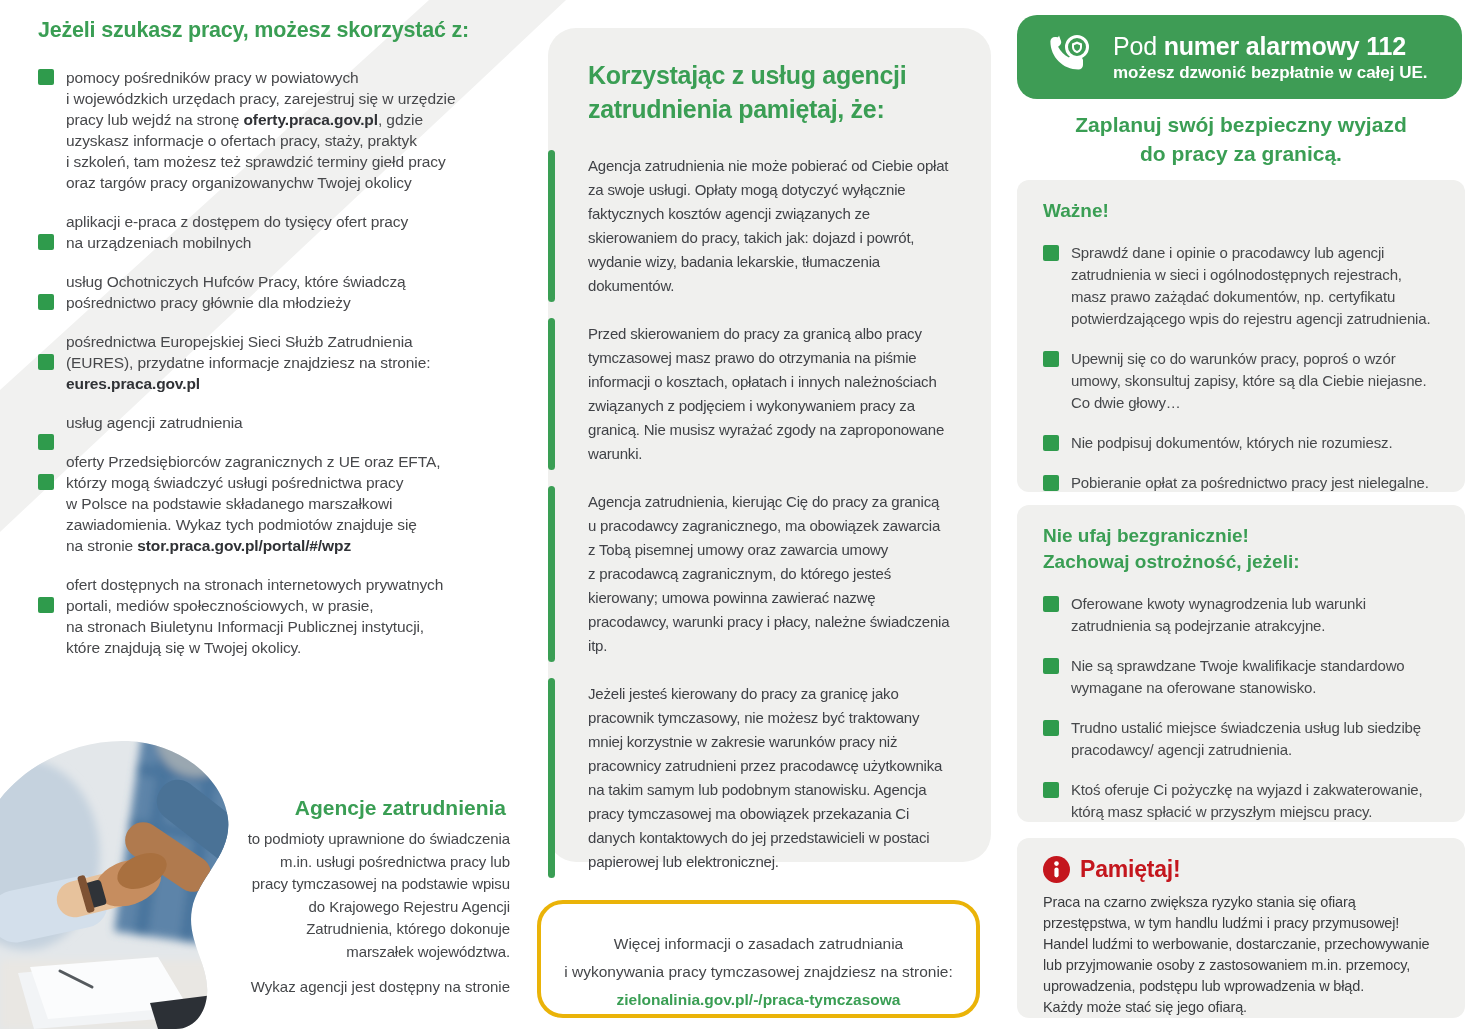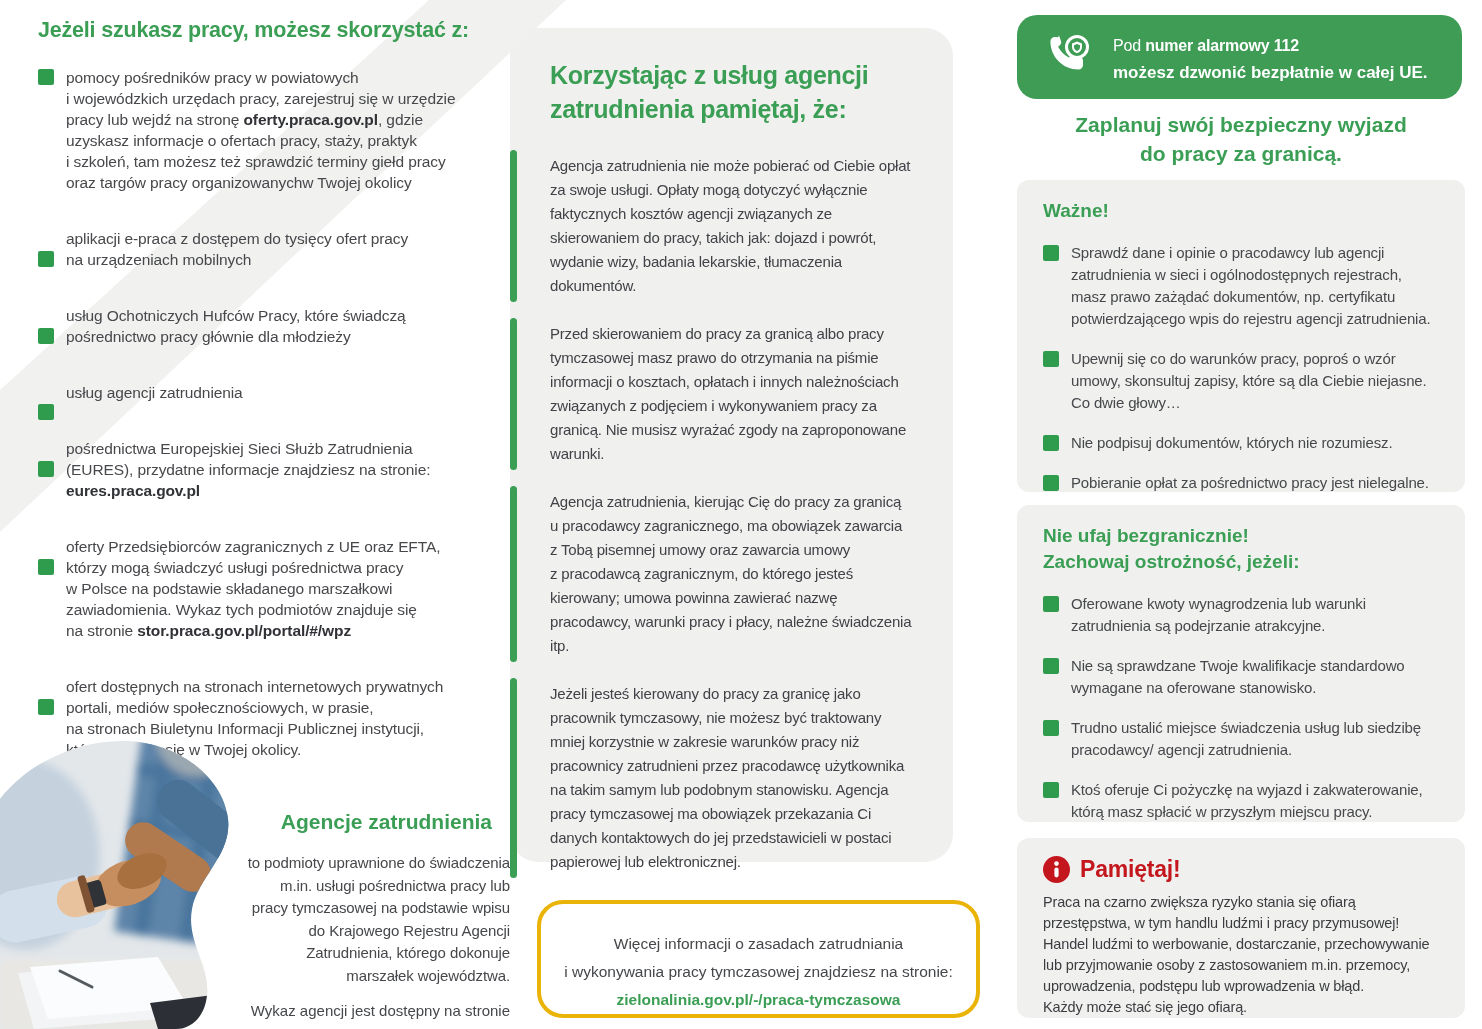--- a/index.html
+++ b/index.html
@@ -7,52 +7,52 @@
        font-family:"Liberation Sans","DejaVu Sans",sans-serif;color:#45474a;}
   .pl{white-space:pre-line;}
   
   .band{position:absolute;inset:0;background:#f1f1f0;
         clip-path:polygon(429px 0,566px 0,0 532px,0 390px);}
   
   .col-left{position:absolute;left:38px;top:18px;width:474px;}
   .col-left h1{margin:0;font-size:21.5px;font-weight:800;color:#3a9e54;letter-spacing:-0.2px;}
   .jlist{margin-top:24px;}
   .item{position:relative;padding-left:28px;font-size:15.5px;line-height:21px;
-        letter-spacing:-0.1px;color:#47484b;margin-top:35px;}
+        letter-spacing:-0.1px;color:#47484b;margin-top:18px;}
   .item:first-child{margin-top:0;}
   .sq{position:absolute;left:0;width:16px;height:16px;background:#2f9b4c;border-radius:2px;}
   .off1 .sq{top:2px;} .off2 .sq{top:23px;} .off5 .sq{top:22px;}
   .durl{font-weight:700;color:#303236;}
   
   .photo{position:absolute;left:0;top:735px;width:300px;height:294px;}
   
   .agency{position:absolute;left:232px;top:792px;width:278px;text-align:right;}
-  .agency h2{margin:18px;font-size:21px;font-weight:800;color:#3a9e54;}
+  .agency h2{margin:4px;font-size:21px;font-weight:800;color:#3a9e54;}
   .agency .abody{margin-top:8px;font-size:15px;line-height:22.5px;letter-spacing:-0.1px;}
   .agency .anote{margin-top:13px;font-size:15px;line-height:22px;}
   .aglink{font-size:15px;font-weight:700;color:#3a9e54;margin-top:48px;}
   
-  .mid{position:absolute;left:510px;top:28px;width:443px;height:834px;background:#f0f0ee;
+  .mid{position:absolute;left:548px;top:28px;width:443px;height:834px;background:#f0f0ee;
        border-radius:28px;box-sizing:border-box;padding:30px 26px 0 40px;}
   .mid h2{margin:0;font-size:25px;line-height:34px;font-weight:800;color:#3a9e54;letter-spacing:-0.3px;}
   .para{position:relative;margin-top:24px;font-size:15px;line-height:24px;
         letter-spacing:-0.2px;color:#404247;}
   .para .bar{position:absolute;left:-40px;top:-4px;bottom:-4px;width:7px;
              background:#3a9e54;border-radius:4px;}
   .para:first-of-type{margin-top:28px;}
   .infobox{position:absolute;left:537px;top:900px;width:443px;height:118px;background:#ffffff;
            border:4px solid #eab308;border-radius:26px;box-sizing:border-box;
            text-align:center;padding-top:26px;font-size:15.5px;line-height:28px;color:#45474a;}
   .infobox .ilink{font-weight:700;color:#3a9e54;}
   
   .banner{position:absolute;left:1017px;top:15px;width:445px;height:84px;background:#3e9c55;
           border-radius:20px;display:flex;align-items:center;box-sizing:border-box;padding-left:22px;}
   .banner .ic{width:56px;height:56px;flex:0 0 auto;margin-right:18px;}
   .btxt{color:#ffffff;}
-  .btitle{font-size:16px;line-height:30px;letter-spacing:-0.2px;}
+  .btitle{font-size:25px;line-height:30px;letter-spacing:-0.2px;}
   .btitle b{font-weight:800;}
   .bsub{font-size:17px;font-weight:600;margin-top:2px;}
   .planh{position:absolute;left:1017px;top:110px;width:448px;text-align:center;
          font-size:21px;line-height:29px;font-weight:800;color:#3a9e54;}
   .rbox{position:absolute;left:1017px;width:448px;background:#f0f0ee;border-radius:12px;
         box-sizing:border-box;padding:14px 26px 0 26px;}
   .rbox .rtitle{font-size:19px;font-weight:800;color:#3a9e54;line-height:26px;margin-top:4px;}
   .ritem{position:relative;padding-left:28px;font-size:15px;line-height:22px;
          letter-spacing:-0.15px;color:#46484b;margin-top:18px;}
   .ritem .sq{width:16px;height:16px;top:3px;}
@@ -84,29 +84,29 @@
     <div class="item off2">
       <span class="sq"></span>
       <span class="pl">aplikacji e-praca z dostępem do tysięcy ofert pracy
 na urządzeniach mobilnych</span>
     </div>
     <div class="item off2">
       <span class="sq"></span>
       <span class="pl">usług Ochotniczych Hufców Pracy, które świadczą
 pośrednictwo pracy głównie dla młodzieży</span>
     </div>
-    <div class="item off5">
-      <span class="sq"></span>
-      <span class="pl">usług agencji zatrudnienia</span>
-    </div>
     <div class="item off2">
       <span class="sq"></span>
       <span class="pl"><span>pośrednictwa Europejskiej Sieci Służb Zatrudnienia
 (EURES), przydatne informacje znajdziesz na stronie:
 </span><b class="durl">eures.praca.gov.pl</b></span>
+    </div>
+    <div class="item off5">
+      <span class="sq"></span>
+      <span class="pl">usług agencji zatrudnienia</span>
     </div>
     <div class="item off2">
       <span class="sq"></span>
       <span class="pl"><span>oferty Przedsiębiorców zagranicznych z UE oraz EFTA,
 którzy mogą świadczyć usługi pośrednictwa pracy
 w Polsce na podstawie składanego marszałkowi
 zawiadomienia. Wykaz tych podmiotów znajduje się
 na stronie </span><b class="durl">stor.praca.gov.pl/portal/#/wpz</b></span>
     </div>
     <div class="item off2">

